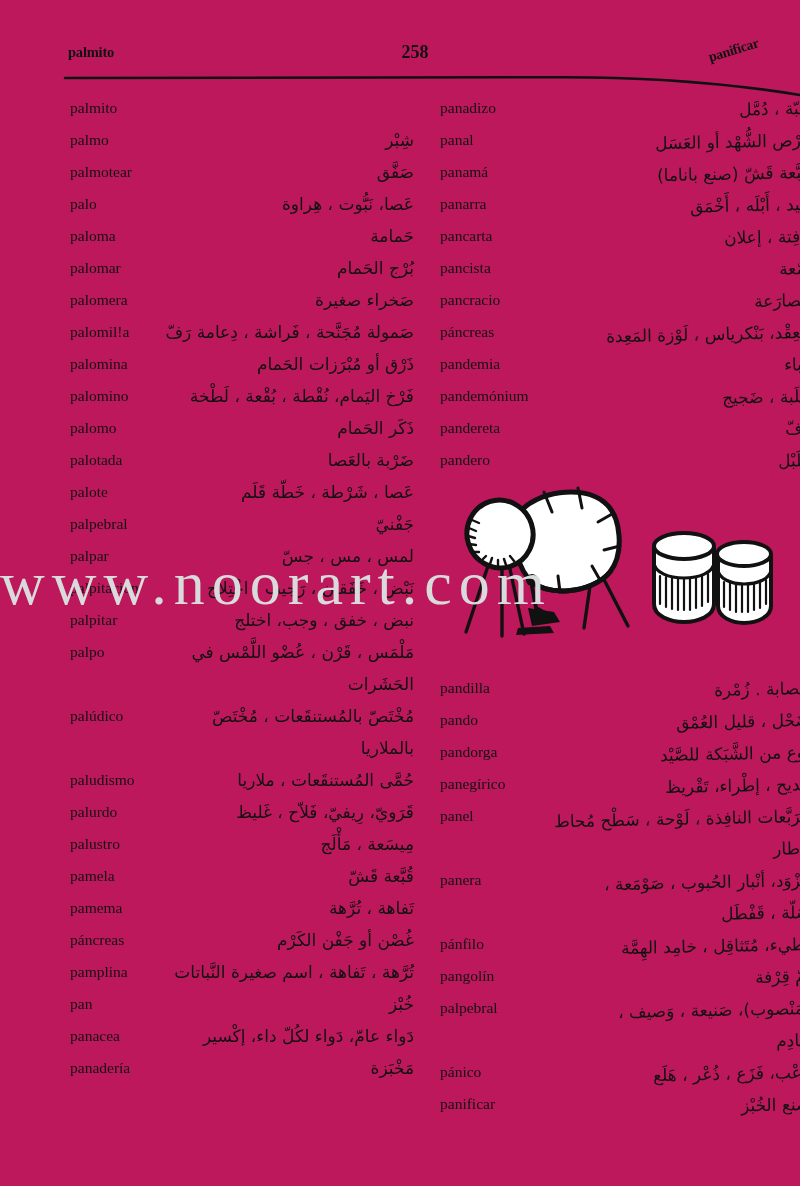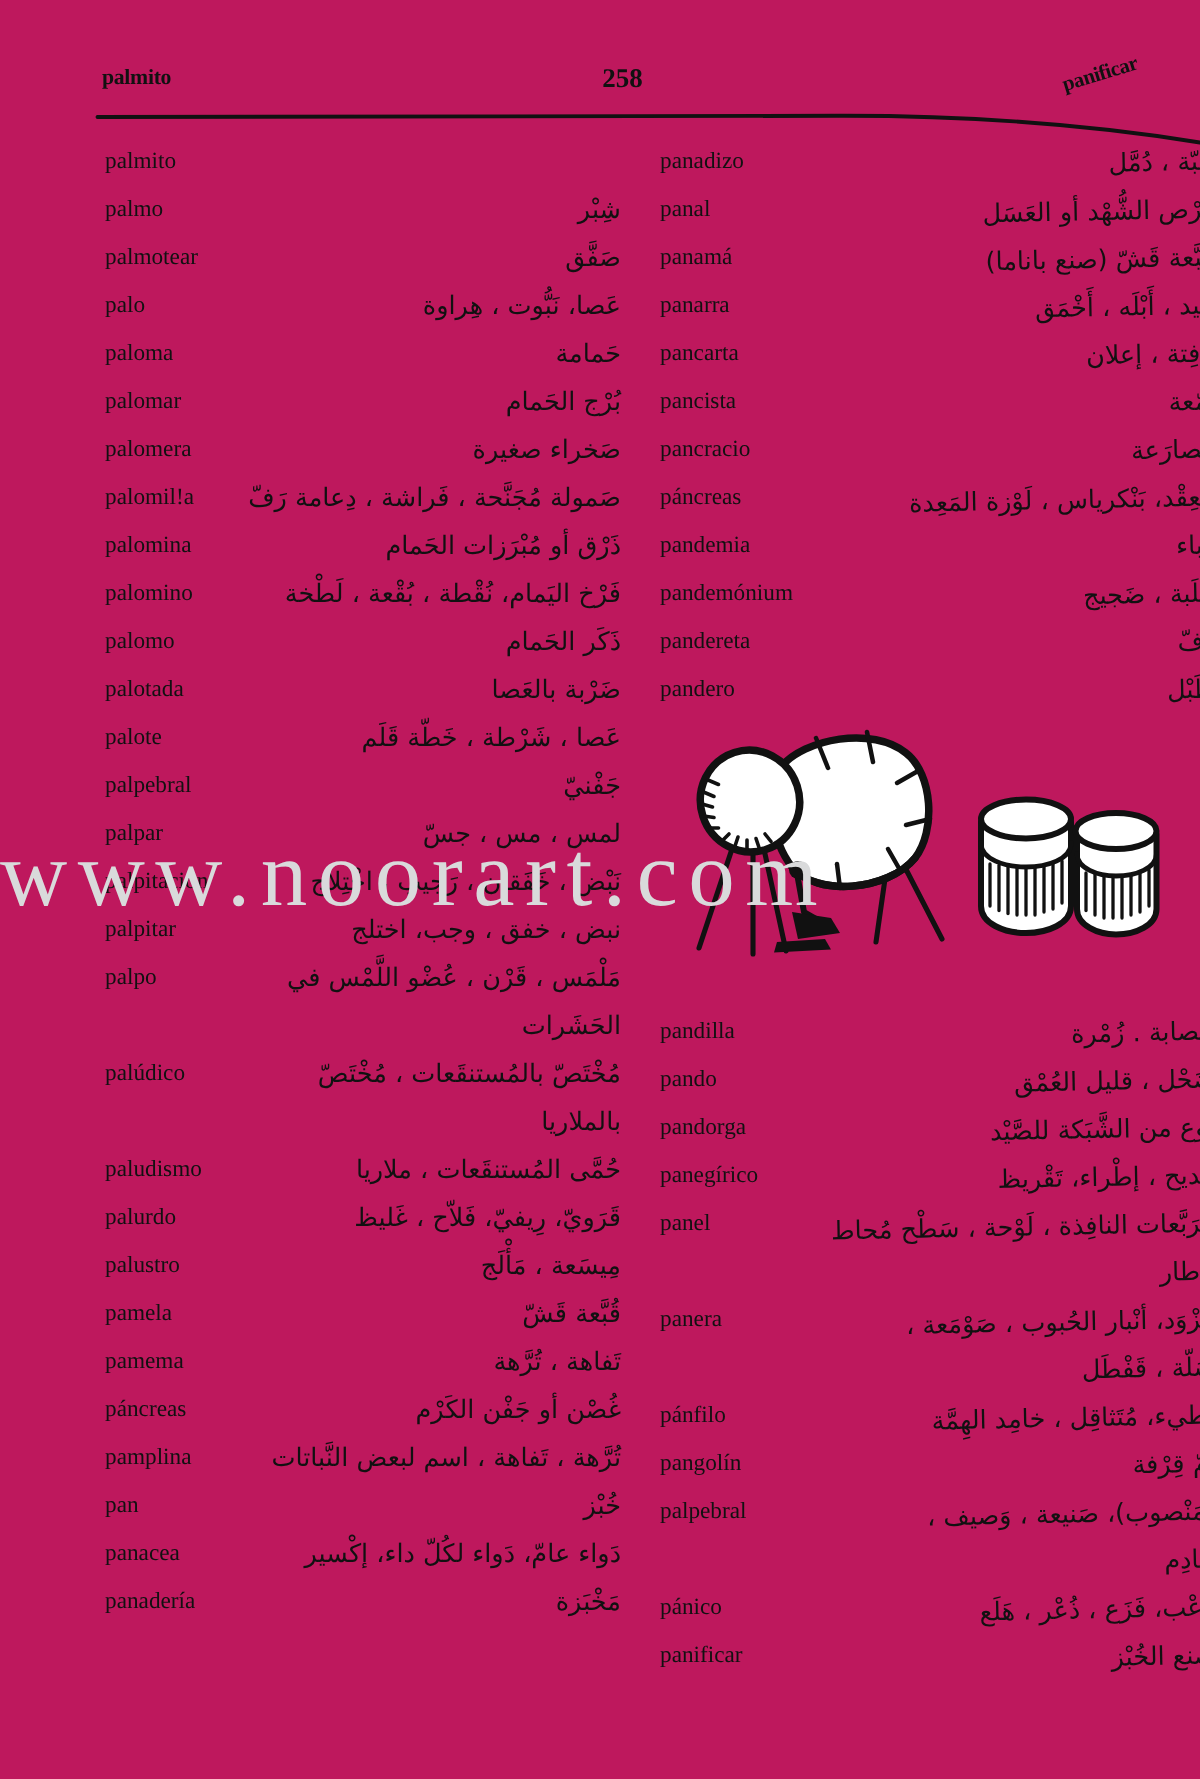--- a/index.html
+++ b/index.html
@@ -312,21 +312,21 @@
         </div>
         <div class="entry">
           <div class="entry-line">
             <span class="headword">páncreas</span>
             <span class="gloss">غُصْن أو جَفْن الكَرْم</span>
           </div>
         </div>
         <div class="entry">
           <div class="entry-line">
             <span class="headword">pamplina</span>
-            <span class="gloss">تُرَّهة ، تَفاهة ، اسم لبعض النَّباتات</span>
+            <span class="gloss">تُرَّهة ، تَفاهة ، اسم صغيرة النَّباتات</span>
           </div>
         </div>
         <div class="entry">
           <div class="entry-line">
             <span class="headword">pan</span>
             <span class="gloss">خُبْز</span>
           </div>
         </div>
         <div class="entry">
           <div class="entry-line">

